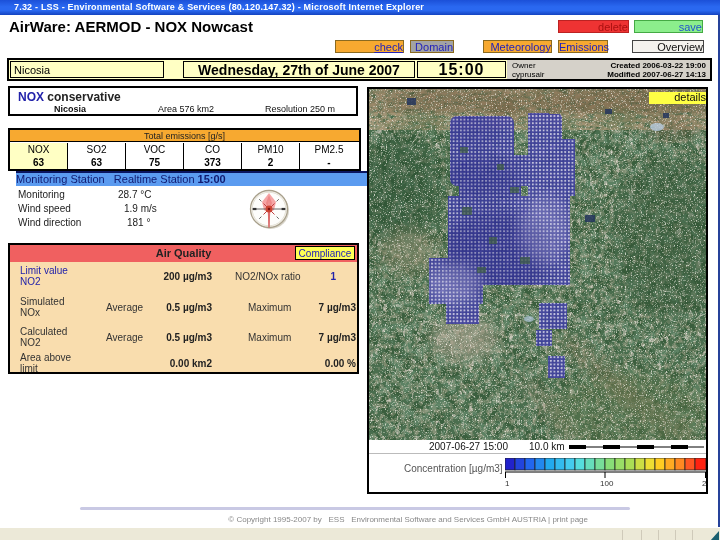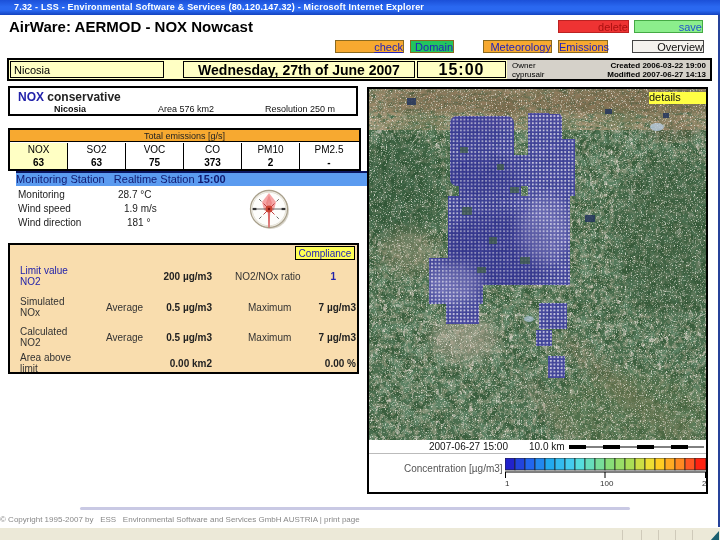--- a/index.html
+++ b/index.html
@@ -9,21 +9,21 @@
 #titlebar{left:0;top:0;width:720px;height:15px;
  background:linear-gradient(#1b50d8,#2a68f0 45%,#2a68f0 70%,#1443c0);
  color:#fff;font-weight:bold;font-size:9px;line-height:14px;padding-left:14px;white-space:nowrap;letter-spacing:0.2px;}
 #rightedge{left:718px;top:15px;width:2px;height:525px;background:#26429a;}
 #heading{left:9px;top:18px;font-size:15px;font-weight:bold;color:#000;}
 .pill{position:absolute;height:13px;border-radius:0;font-size:11px;line-height:12px;
  text-align:right;color:#2222bb;border:1px solid #8a6a20;}
 #btn-delete{left:558px;top:20px;width:71px;background:#ee3333;color:#aa1111;border-color:#bb2222;}
 #btn-save{left:634px;top:20px;width:69px;background:#8cee8c;color:#2255cc;border-color:#44aa44;}
 #btn-check{left:335px;top:40px;width:69px;background:#f7a930;}
-#btn-domain{left:410px;top:40px;width:44px;background:#22c55e;}
+#btn-domain{left:410px;top:40px;width:44px;background:#a3a3a3;}
 #btn-met{left:483px;top:40px;width:69px;background:#f7a930;}
 #btn-emis{left:558px;top:40px;width:50px;background:#f7a930;}
 #btn-over{left:632px;top:40px;width:72px;background:#f4f2ee;color:#111;border-color:#444;}
 #topbar{left:7px;top:58px;width:705px;height:23px;background:#ffffc4;border:2px solid #000;}
 #tb-nicosia{left:1px;top:1px;width:154px;height:17px;border:1px solid #000;background:#ffffc4;
  font-size:11px;line-height:16px;padding-left:3px;}
 #tb-date{left:174px;top:1px;width:232px;height:17px;border:1px solid #000;background:#ffffc4;
  font-size:14px;font-weight:bold;text-align:center;line-height:16px;}
 #tb-time{left:408px;top:1px;width:89px;height:17px;border:1px solid #000;background:#ffffc4;
  font-size:16px;font-weight:bold;text-align:center;line-height:16px;letter-spacing:1px;}
@@ -48,26 +48,26 @@
 #aqhead{position:absolute;left:0;top:0;width:347px;height:17px;background:#f06060;
  font-size:11px;font-weight:bold;color:#222;text-align:center;line-height:17px;}
 #aqcomp{position:absolute;left:285px;top:1px;width:60px;height:14px;background:#ffff55;
  border:1px solid #000;color:#2222bb;font-size:10px;text-align:center;line-height:13px;}
 .aql{position:absolute;left:10px;font-size:10px;color:#333;line-height:11px;}
 .aqb{position:absolute;font-size:10px;font-weight:bold;color:#222;}
 .aqn{position:absolute;font-size:10px;color:#333;}
 #map{left:367px;top:87px;width:341px;height:407px;border:2px solid #000;background:#fff;}
 #mapsat{position:absolute;left:0;top:0;width:337px;height:351px;overflow:hidden;}
 #details{position:absolute;left:280px;top:3px;width:57px;height:12px;background:#ffff44;
- font-size:11px;text-align:left;line-height:11px;color:#111;}
+ font-size:11px;text-align:right;line-height:11px;color:#111;}
 #maprow1{position:absolute;left:0;top:351px;width:337px;height:14px;background:#fff;
  border-bottom:1px solid #bbb;}
 #maprow2{position:absolute;left:0;top:366px;width:337px;height:37px;background:#fff;}
 #footer-line{left:80px;top:507px;width:550px;height:3px;background:#c9c9e4;border-radius:2px;}
-#footer-text{left:0;top:515px;width:588px;text-align:left;font-size:8px;color:#888;}
+#footer-text{left:0;top:515px;width:588px;text-align:right;font-size:8px;color:#888;}
 #statusbar{left:0;top:527px;width:720px;height:13px;background:#ece9d8;border-top:1px solid #fff;}
 </style>
 </head>
 <body>
 <div class="abs" id="titlebar">7.32 - LSS - Environmental Software &amp; Services (80.120.147.32) - Microsoft Internet Explorer</div>
 <div class="abs" id="rightedge"></div>
 <div class="abs" id="heading">AirWare: AERMOD - NOX Nowcast</div>
 <div class="pill" id="btn-delete">delete</div>
 <div class="pill" id="btn-save">save</div>
 <div class="pill" id="btn-check"><u>check</u></div>
@@ -149,20 +149,21 @@
   <line x1="7" y1="22" x2="41" y2="22" stroke="#555" stroke-width="0.9"></line>
   <rect x="8" y="20.9" width="3.4" height="2.2" fill="#333"></rect>
   <rect x="36.6" y="20.9" width="3.4" height="2.2" fill="#333"></rect>
   <polygon points="24,13 25.5,22 24.5,38 24,41 23.5,38 22.5,22" fill="#ef9a9a"></polygon>
   <line x1="24" y1="22" x2="24" y2="40.5" stroke="#cc4444" stroke-width="1.1"></line>
   <circle cx="24" cy="22" r="3.4" fill="#cc4433"></circle>
   <circle cx="24" cy="22" r="1.3" fill="#7a1010"></circle>
 </svg>
 
 <div class="abs" id="aq">
+  <div id="aqhead"><span style="display:inline-block;width:262px;">Air Quality</span></div>
   <div class="abs" id="aqcomp">Compliance</div>
   <div class="aql" style="top:20px;color:#2222aa;">Limit value<br>NO2</div>
   <div class="aqb" style="top:26px;left:150px;width:52px;text-align:right;">200 µg/m3</div>
   <div class="aqn" style="top:26px;left:225px;">NO2/NOx ratio</div>
   <div class="aqb" style="top:26px;left:300px;width:26px;text-align:right;color:#2222aa;">1</div>
 
   <div class="aql" style="top:51px;">Simulated<br>NOx</div>
   <div class="aqn" style="top:57px;left:96px;">Average</div>
   <div class="aqb" style="top:57px;left:150px;width:52px;text-align:right;">0.5 µg/m3</div>
   <div class="aqn" style="top:57px;left:238px;">Maximum</div>

